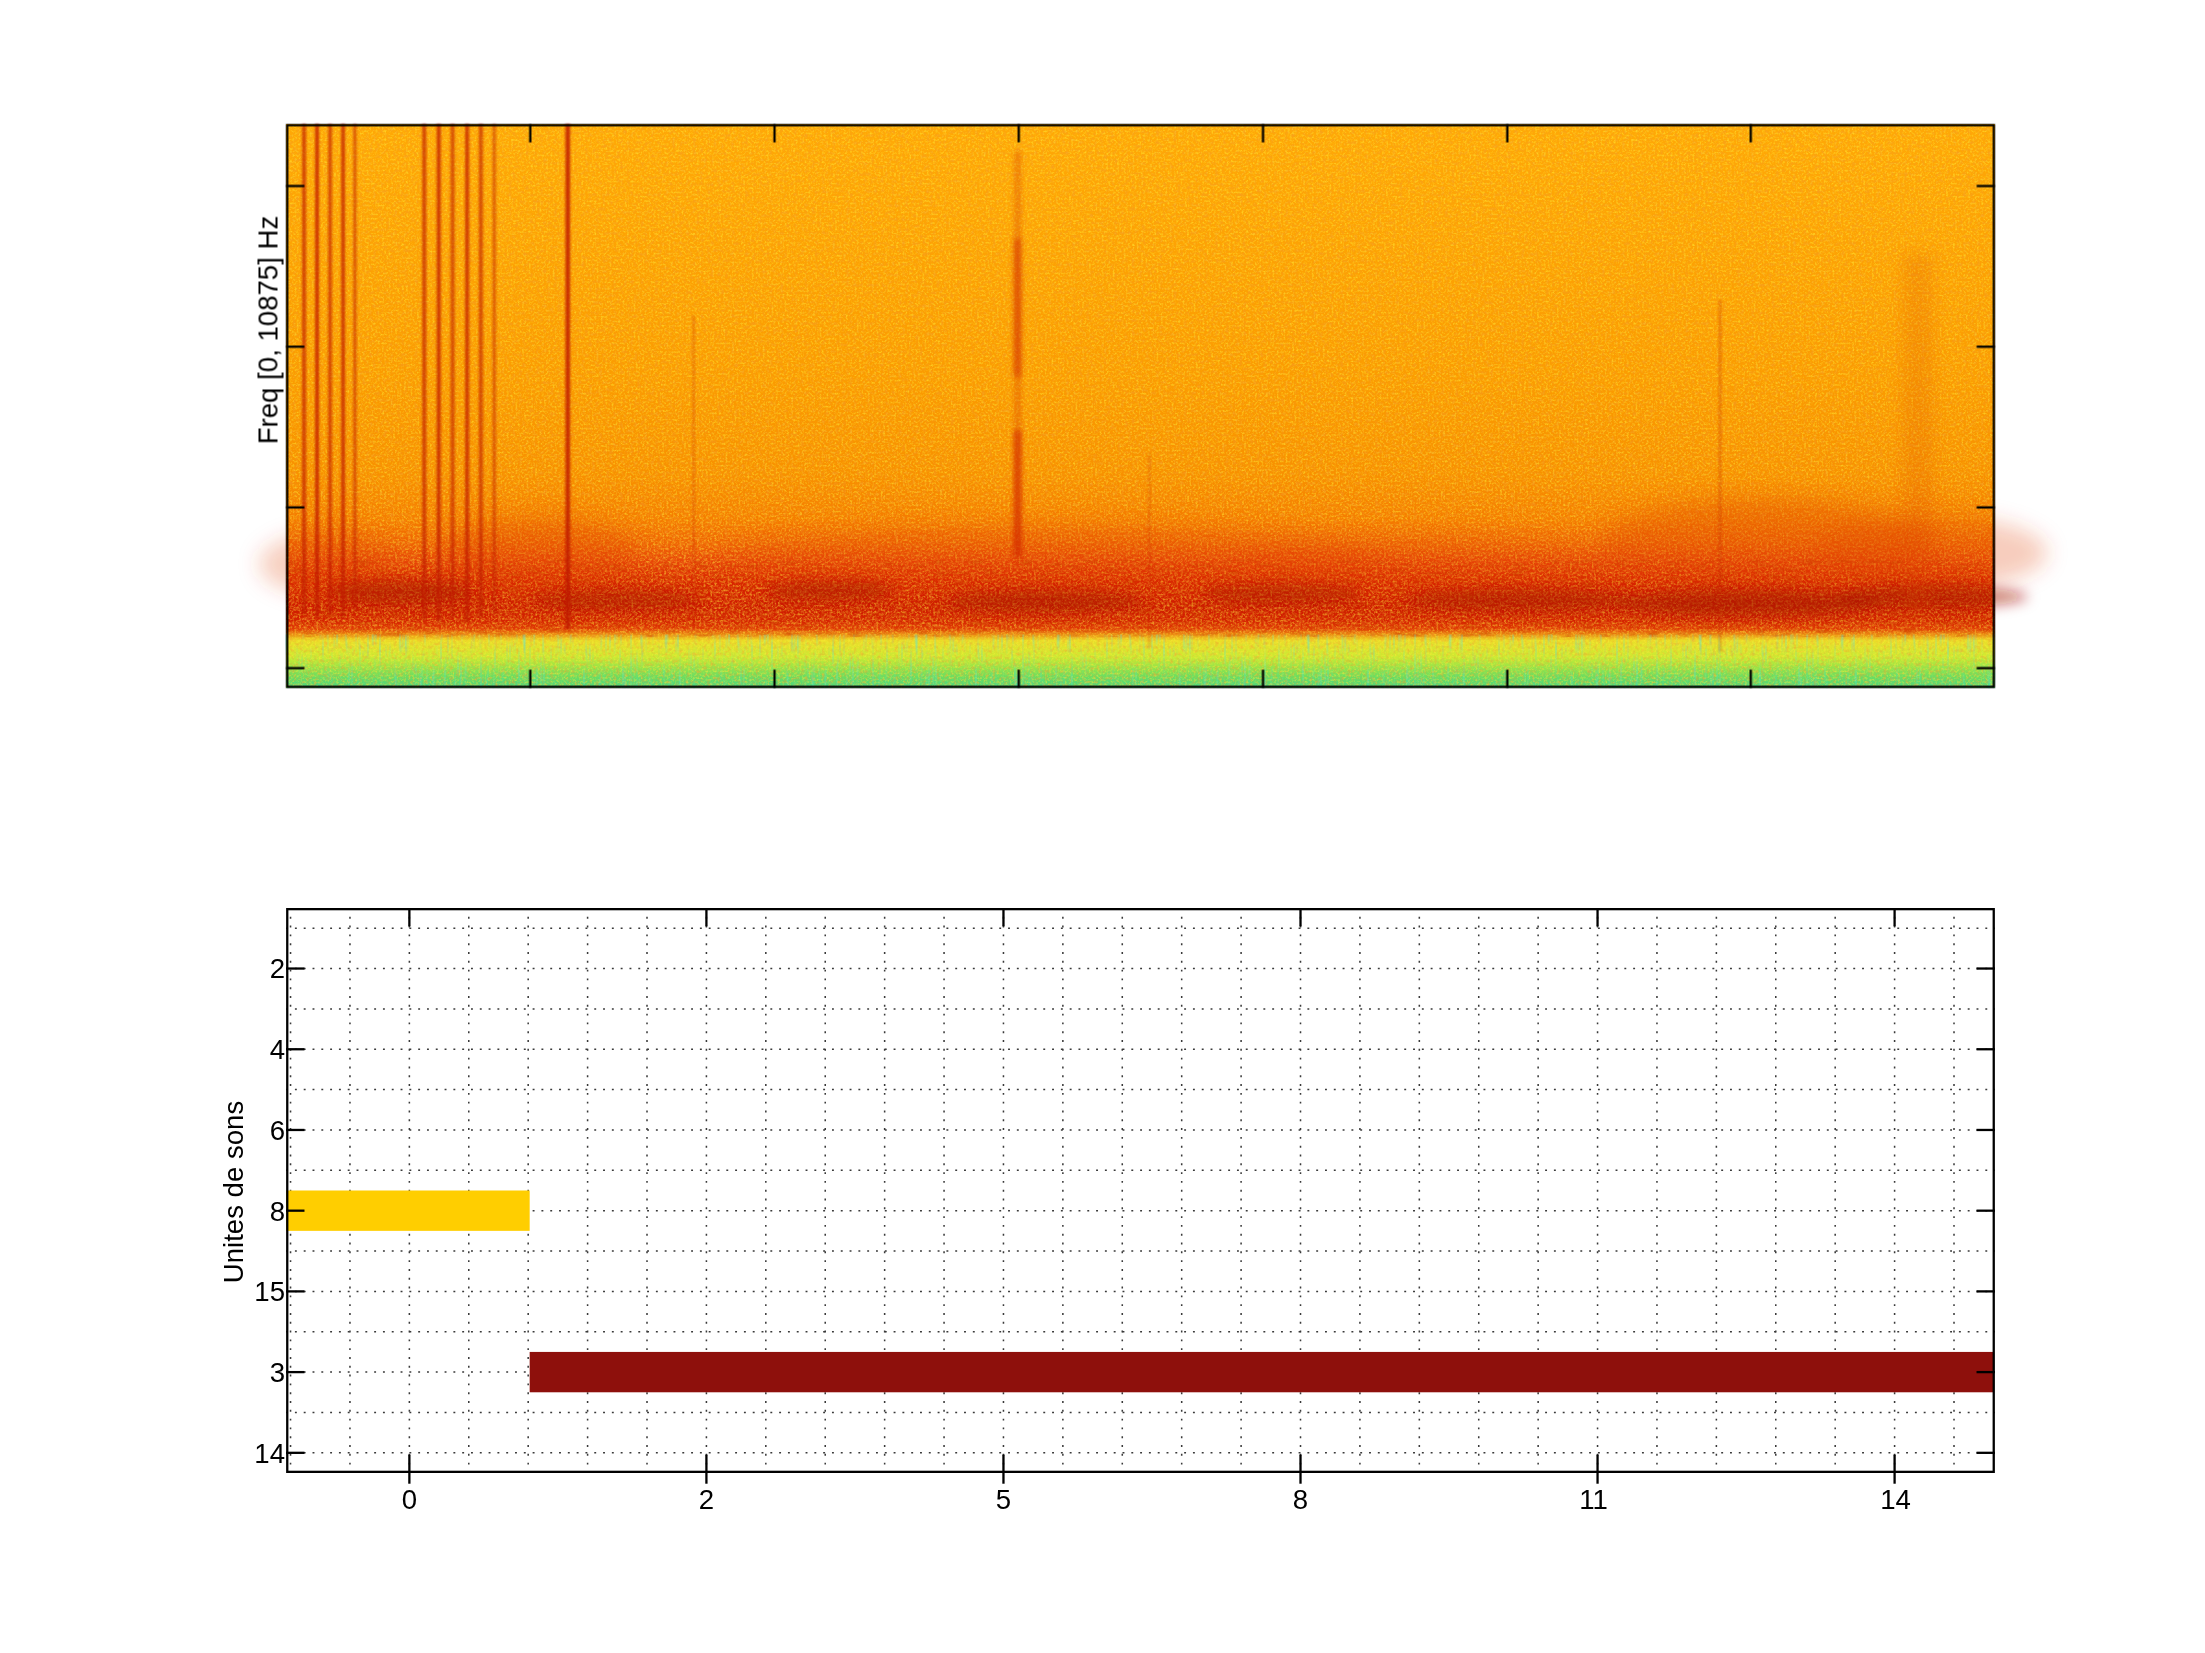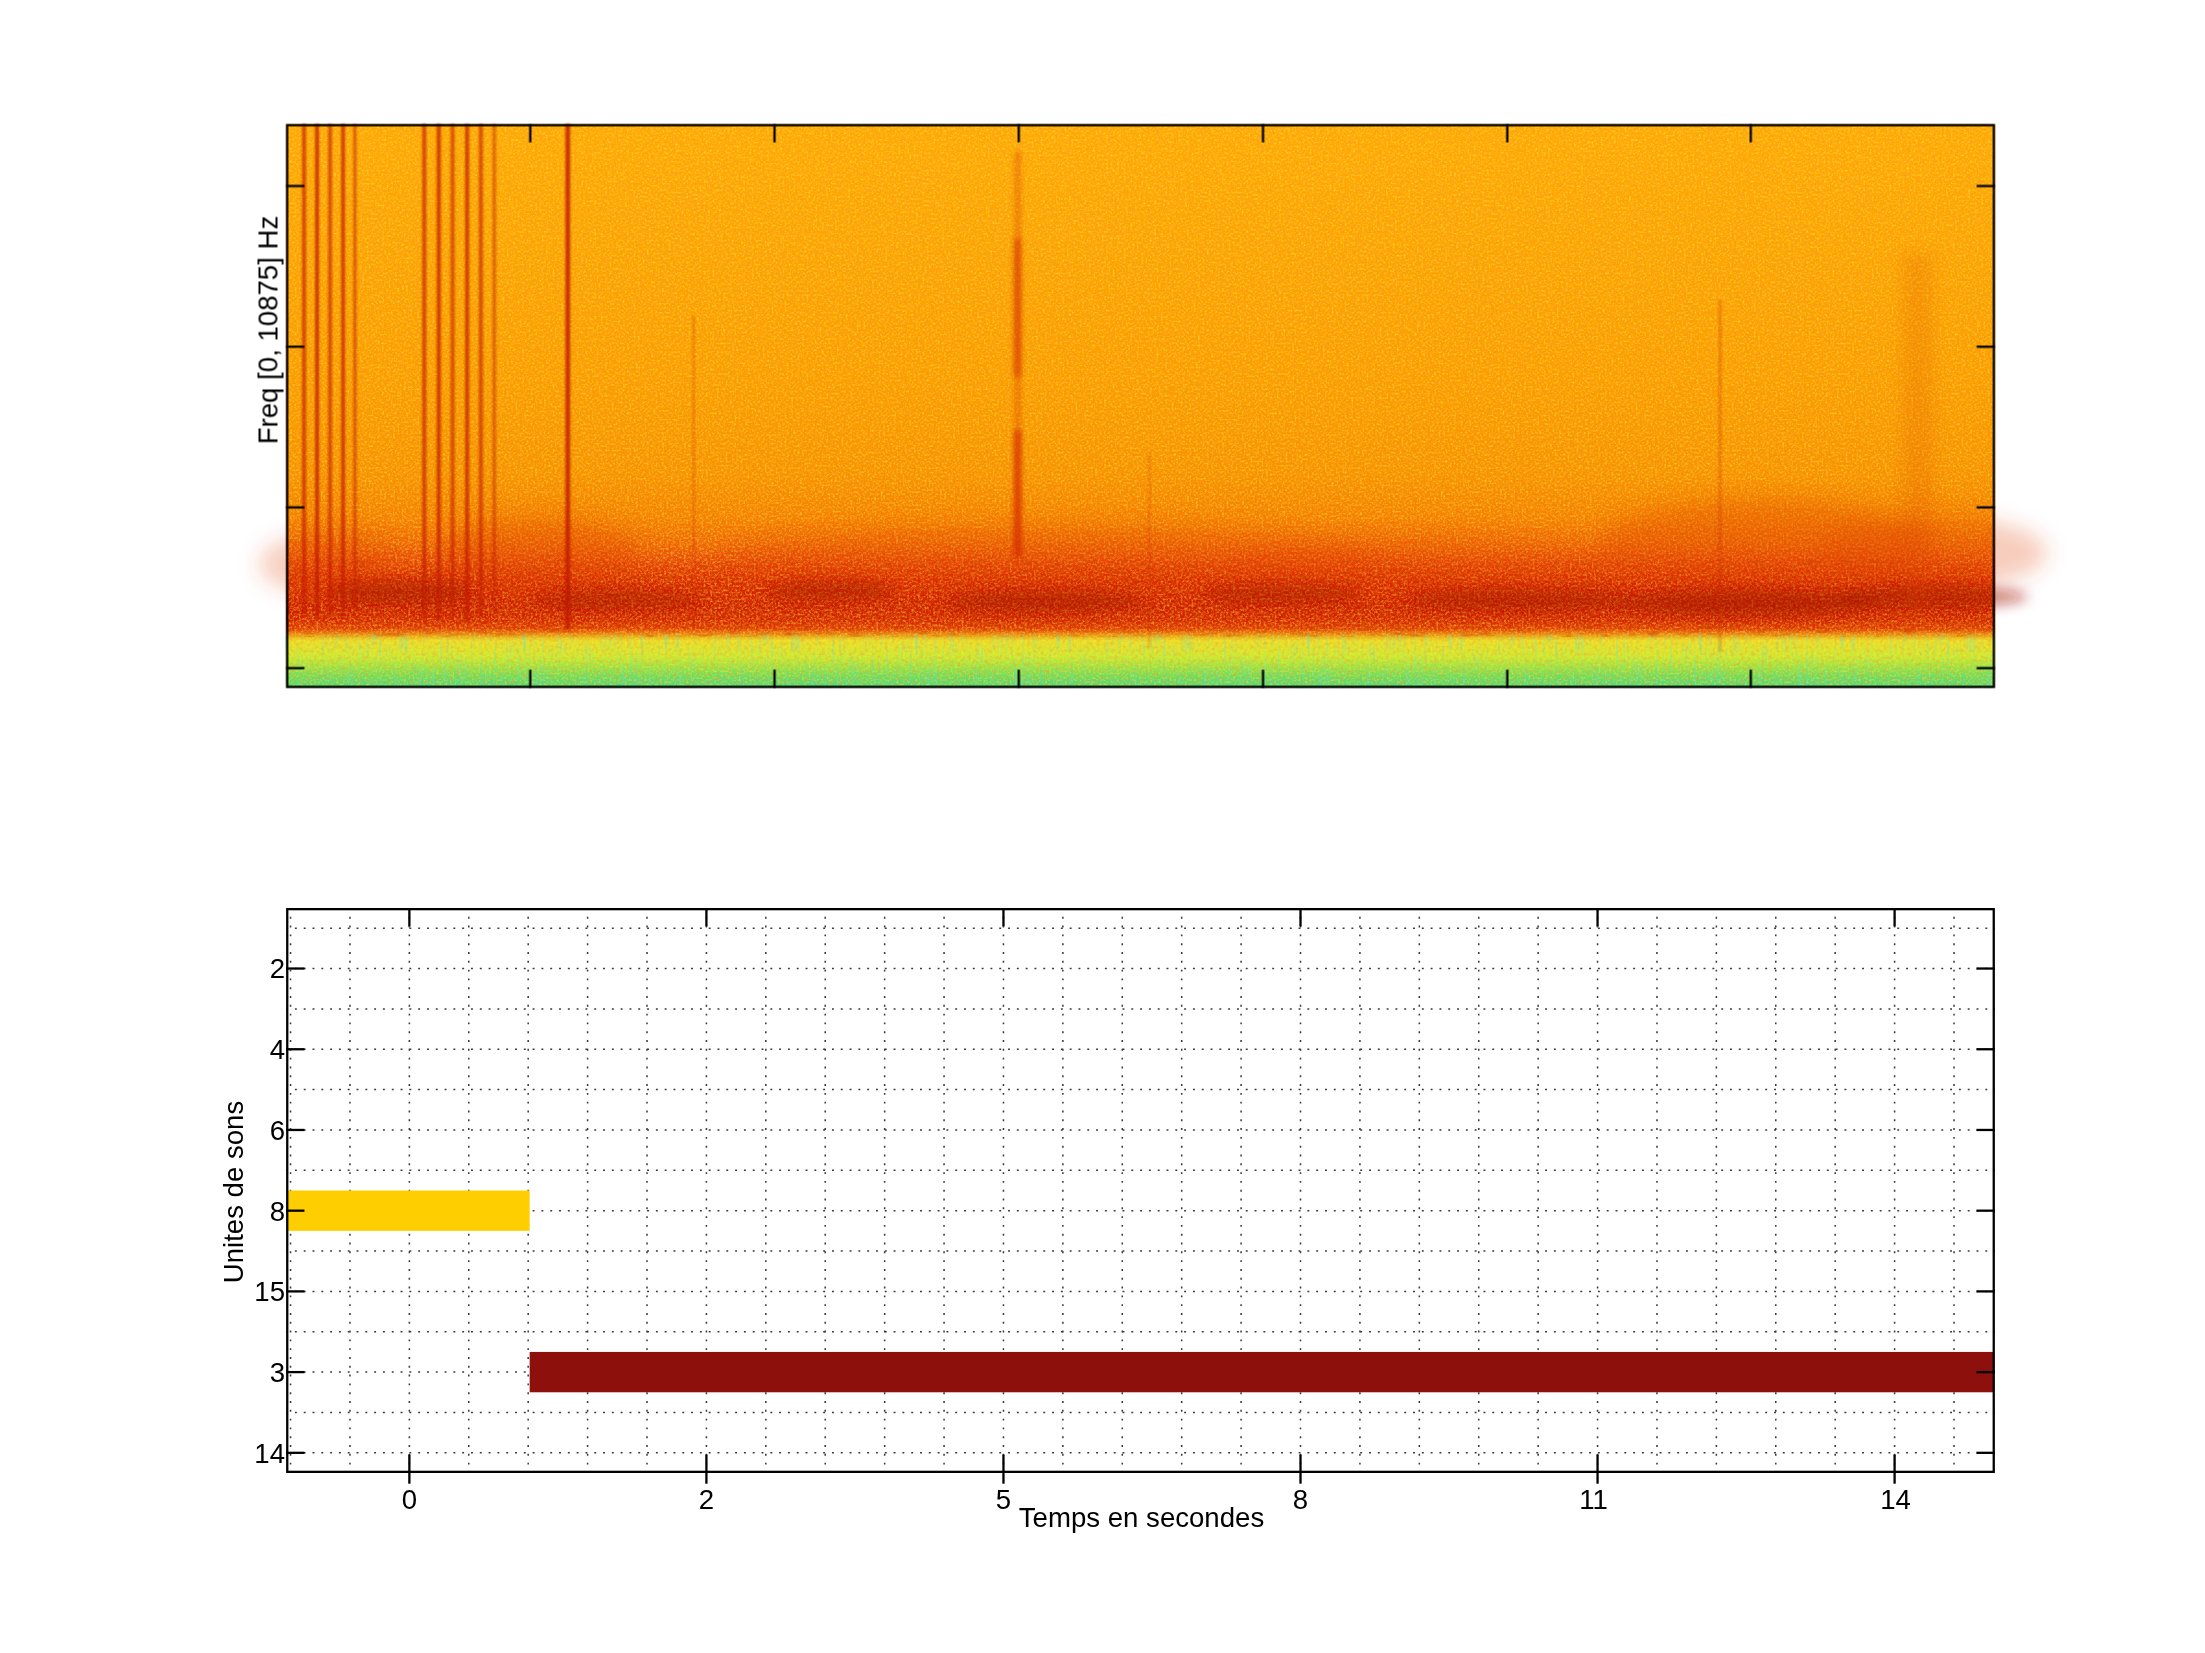--- a/index.html
+++ b/index.html
@@ -249,21 +249,20 @@
         <line x1="0" y1="500.7857142857143" x2="24" y2="500.7857142857143" class="tick"></line>
         <line x1="2208" y1="500.7857142857143" x2="2232" y2="500.7857142857143" class="tick"></line>
         <line x1="0" y1="606.2142857142858" x2="24" y2="606.2142857142858" class="tick"></line>
         <line x1="2208" y1="606.2142857142858" x2="2232" y2="606.2142857142858" class="tick"></line>
         <line x1="0" y1="711.6428571428571" x2="24" y2="711.6428571428571" class="tick"></line>
         <line x1="2208" y1="711.6428571428571" x2="2232" y2="711.6428571428571" class="tick"></line>
         <rect x="1.5" y="1.5" width="2229" height="735" class="frame"></rect>
       </svg>
   </div>
   <div class="axis-label" id="units-ylabel">Unites de sons</div>
-  <div class="axis-label" id="units-xlabel">Temps en secondes</div>
   <div id="x-tick-labels">
       <div class="x-tick-label" style="left: 356px;">0</div>
       <div class="x-tick-label" style="left: 653px;">2</div>
       <div class="x-tick-label" style="left: 950px;">5</div>
       <div class="x-tick-label" style="left: 1247px;">8</div>
       <div class="x-tick-label" style="left: 1540px;">11</div>
       <div class="x-tick-label" style="left: 1842px;">14</div>
     </div>
   <div id="y-tick-labels">
       <div class="y-tick-label" style="left: 170px; top: 953px;">2</div>

